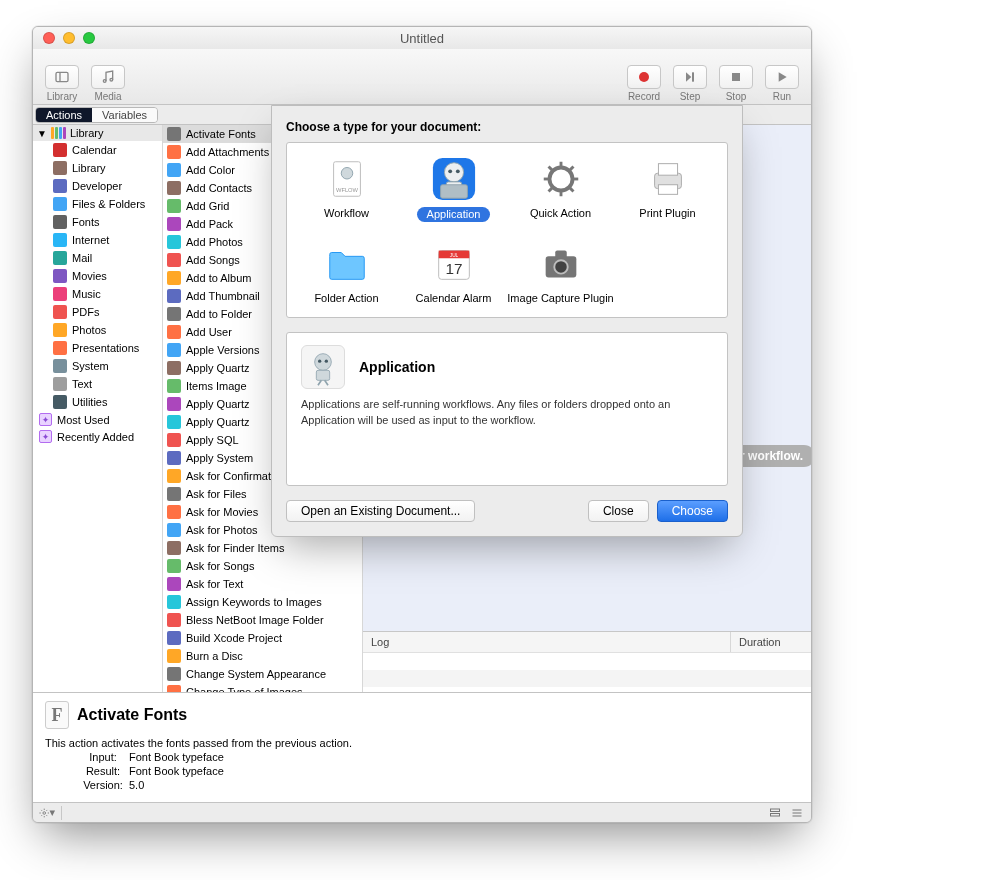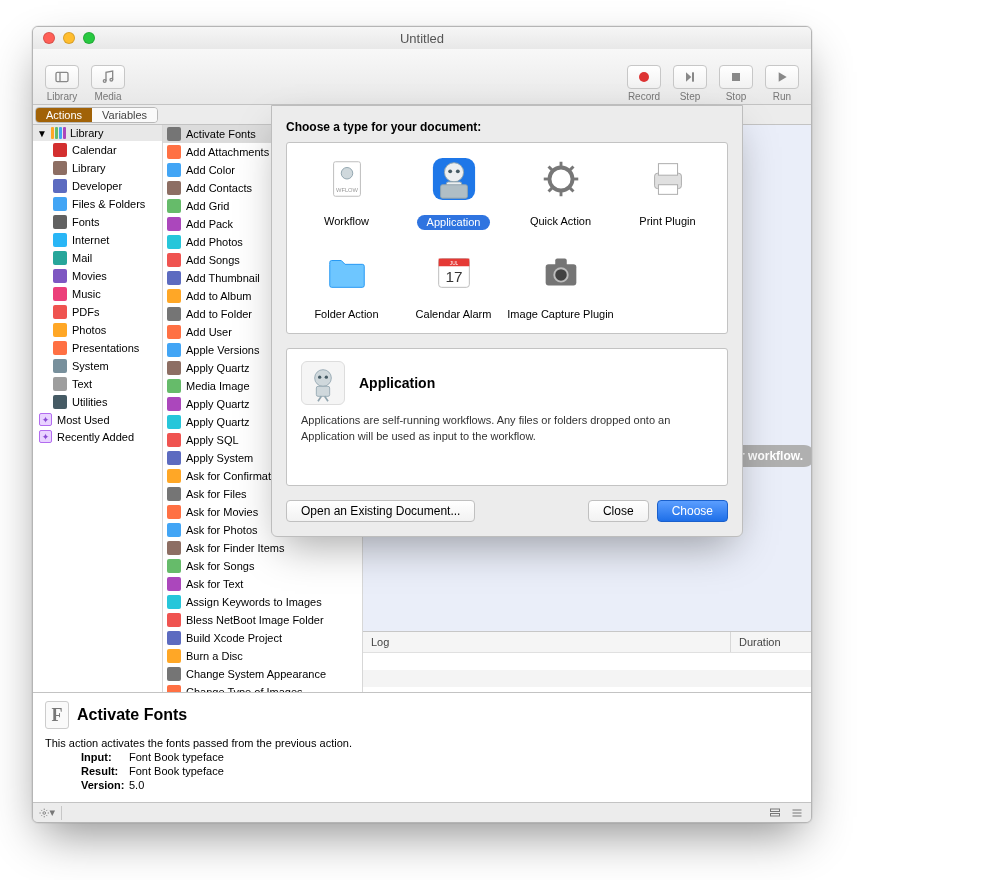--- a/index.html
+++ b/index.html
@@ -86,21 +86,21 @@
   .segment {
     display:flex; margin-left:2px;
     border-radius:4px; overflow:hidden;
     border:1px solid #b8b8b8;
     height:16px;
   }
   .segment button {
     border:0; font-size:11px; padding:0 10px;
     background:#fafafa; color:#444; cursor:pointer;
   }
-  .segment button.active { background:#a16207; color:#fff; }
+  .segment button.active { background:#0f172a; color:#fff; }
   .search {
     margin-left:auto; margin-right:auto;
     width:90px;
     display:flex; align-items:center;
     height:16px; padding:0 4px;
     border:1px solid #c7c7c7; border-radius:4px;
     background:#fff; color:#aaa; font-size:11px;
   }
   .search svg{width:10px;height:10px;margin-right:3px}
 
@@ -208,21 +208,21 @@
   .desc h2{
     font-size:16px; font-weight:700; margin-bottom:8px;
     display:flex; align-items:center; gap:8px;
   }
   .desc .big-f{
     width:24px;height:28px;border:1px solid #ccc;border-radius:3px;
     display:flex;align-items:center;justify-content:center;
     font-family:serif;font-size:18px;color:#777;background:#fafafa;
   }
   .desc .kv{margin:2px 0 2px 36px}
-  .desc .kv b{font-weight:700;display:inline-block;width:44px;text-align:left;margin-right:4px}
+  .desc .kv b{font-weight:400;display:inline-block;width:44px;text-align:center;margin-right:4px}
 
   
   .bottombar{
     height:20px;
     border-top:1px solid #c3c3c3;
     background:#ececec;
     display:flex; align-items:center;
     padding:0 6px;
     gap:6px;
     font-size:11px;color:#666;
@@ -248,21 +248,21 @@
     border:1px solid #c3c3c3;
     background:#fff;
     border-radius:3px;
     display:grid;
     grid-template-columns:repeat(4,1fr);
     row-gap:18px;
     padding:12px 6px;
   }
   .type{
     display:flex; flex-direction:column; align-items:center;
-    gap:12px; cursor:pointer;
+    gap:4px; cursor:pointer;
     font-size:11px; text-align:center; line-height:1.2;
   }
   .type .ticon{
     width:48px;height:48px;
     display:flex;align-items:center;justify-content:center;
   }
   .type.selected .label-pill{
     background:#2f74e0; color:#fff; border-radius:9px;
     padding:1px 10px;
   }
@@ -498,46 +498,46 @@
         </li>
         <li>
           <span class="aicon" style="background: rgb(38, 198, 218);"></span>
           <span>Add Photos</span>
         </li>
         <li>
           <span class="aicon" style="background: rgb(239, 83, 80);"></span>
           <span>Add Songs</span>
         </li>
         <li>
+          <span class="aicon" style="background: rgb(255, 167, 38);"></span>
+          <span>Add to Album</span>
+        </li>
+        <li>
           <span class="aicon" style="background: rgb(92, 107, 192);"></span>
           <span>Add Thumbnail</span>
         </li>
         <li>
-          <span class="aicon" style="background: rgb(255, 167, 38);"></span>
-          <span>Add to Album</span>
-        </li>
-        <li>
           <span class="aicon" style="background: rgb(117, 117, 117);"></span>
           <span>Add to Folder</span>
         </li>
         <li>
           <span class="aicon" style="background: rgb(255, 112, 67);"></span>
           <span>Add User</span>
         </li>
         <li>
           <span class="aicon" style="background: rgb(66, 165, 245);"></span>
           <span>Apple Versions</span>
         </li>
         <li>
           <span class="aicon" style="background: rgb(141, 110, 99);"></span>
           <span>Apply Quartz</span>
         </li>
         <li>
           <span class="aicon" style="background: rgb(102, 187, 106);"></span>
-          <span>Media Image</span>
+          <span>Items Image</span>
         </li>
         <li>
           <span class="aicon" style="background: rgb(171, 71, 188);"></span>
           <span>Apply Quartz</span>
         </li>
         <li>
           <span class="aicon" style="background: rgb(38, 198, 218);"></span>
           <span>Apply Quartz</span>
         </li>
         <li>

